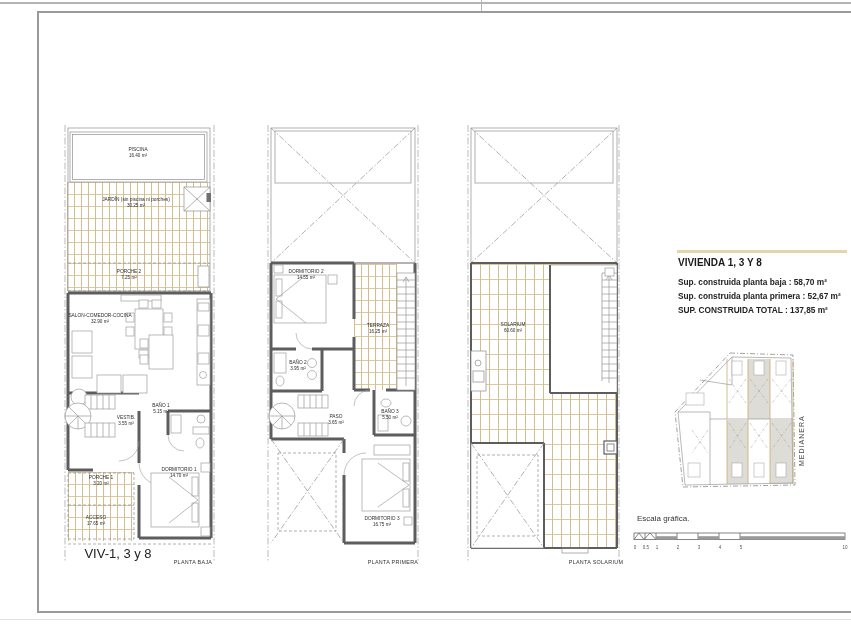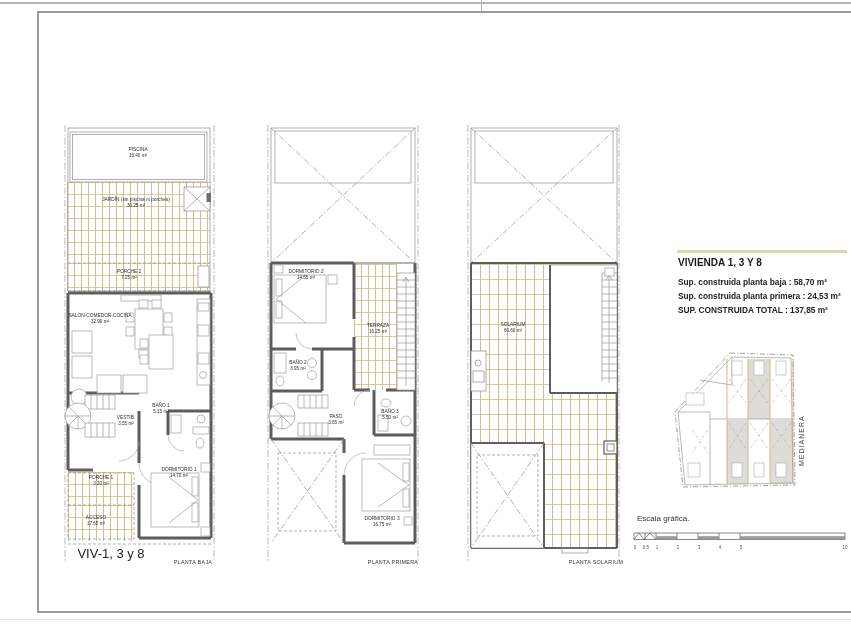--- a/index.html
+++ b/index.html
@@ -181,21 +181,21 @@
       <span class="ar">3.20 m²</span>
     </div>
     <div class="rl" style="left:33px;top:392px;">
       <span>ACCESO</span>
       <span class="ar">17.65 m²</span>
     </div>
     <div class="rl" style="left:116px;top:344px;">
       <span>DORMITORIO 1</span>
       <span class="ar">14.70 m²</span>
     </div>
-    <div class="viv" style="left:48px;top:423px;">VIV-1, 3 y 8</div>
+    <div class="viv" style="left:55px;top:423px;">VIV-1, 3 y 8</div>
     <div class="ptitle" style="left:130px;top:436px;">PLANTA BAJA</div>
   </div>
 
   <div class="plan" style="left:266px;width:155px;">
     <div class="hatch" style="left:88px;top:141px;width:43px;height:126px;"></div>
     <svg width="155" height="440" viewBox="0 0 155 440">
       <g stroke="#a8a8a8" stroke-width=".8" fill="none" stroke-dasharray="7 2 1.5 2">
         <line x1="2" y1="2" x2="2" y2="438"></line>
           <line x1="152" y1="2" x2="152" y2="438"></line>
       </g>
@@ -396,21 +396,21 @@
     <div class="rl" style="left:47px;top:199px;">
       <span>SOLARIUM</span>
       <span class="ar">60.60 m²</span>
     </div>
     <div class="ptitle" style="left:130px;top:436px;">PLANTA SOLARIUM</div>
   </div>
 
   <div class="abs rule"></div>
   <div class="abs ltitle">VIVIENDA 1, 3 Y 8</div>
   <div class="lline" style="top:277px;">Sup. construida planta baja : 58,70 m²</div>
-  <div class="lline" style="top:291px;">Sup. construida planta primera : 24,53 m²</div>
+  <div class="lline" style="top:291px;">Sup. construida planta primera : 52,67 m²</div>
   <div class="lline" style="top:305px;">SUP. CONSTRUIDA TOTAL : 137,85 m²</div>
 
   <div class="abs" style="left:670px;top:345px;width:135px;height:150px;">
     <svg width="135" height="150" viewBox="0 0 135 150">
       <g fill="#dddcd7" stroke="none">
         <rect x="78" y="14" width="22" height="60"></rect>
         <rect x="57" y="75" width="21" height="64"></rect>
         <rect x="100" y="75" width="23" height="64"></rect>
       </g>
       <g stroke="#8a8a8a" stroke-width=".8" fill="none" stroke-dasharray="5 2 1 2">

